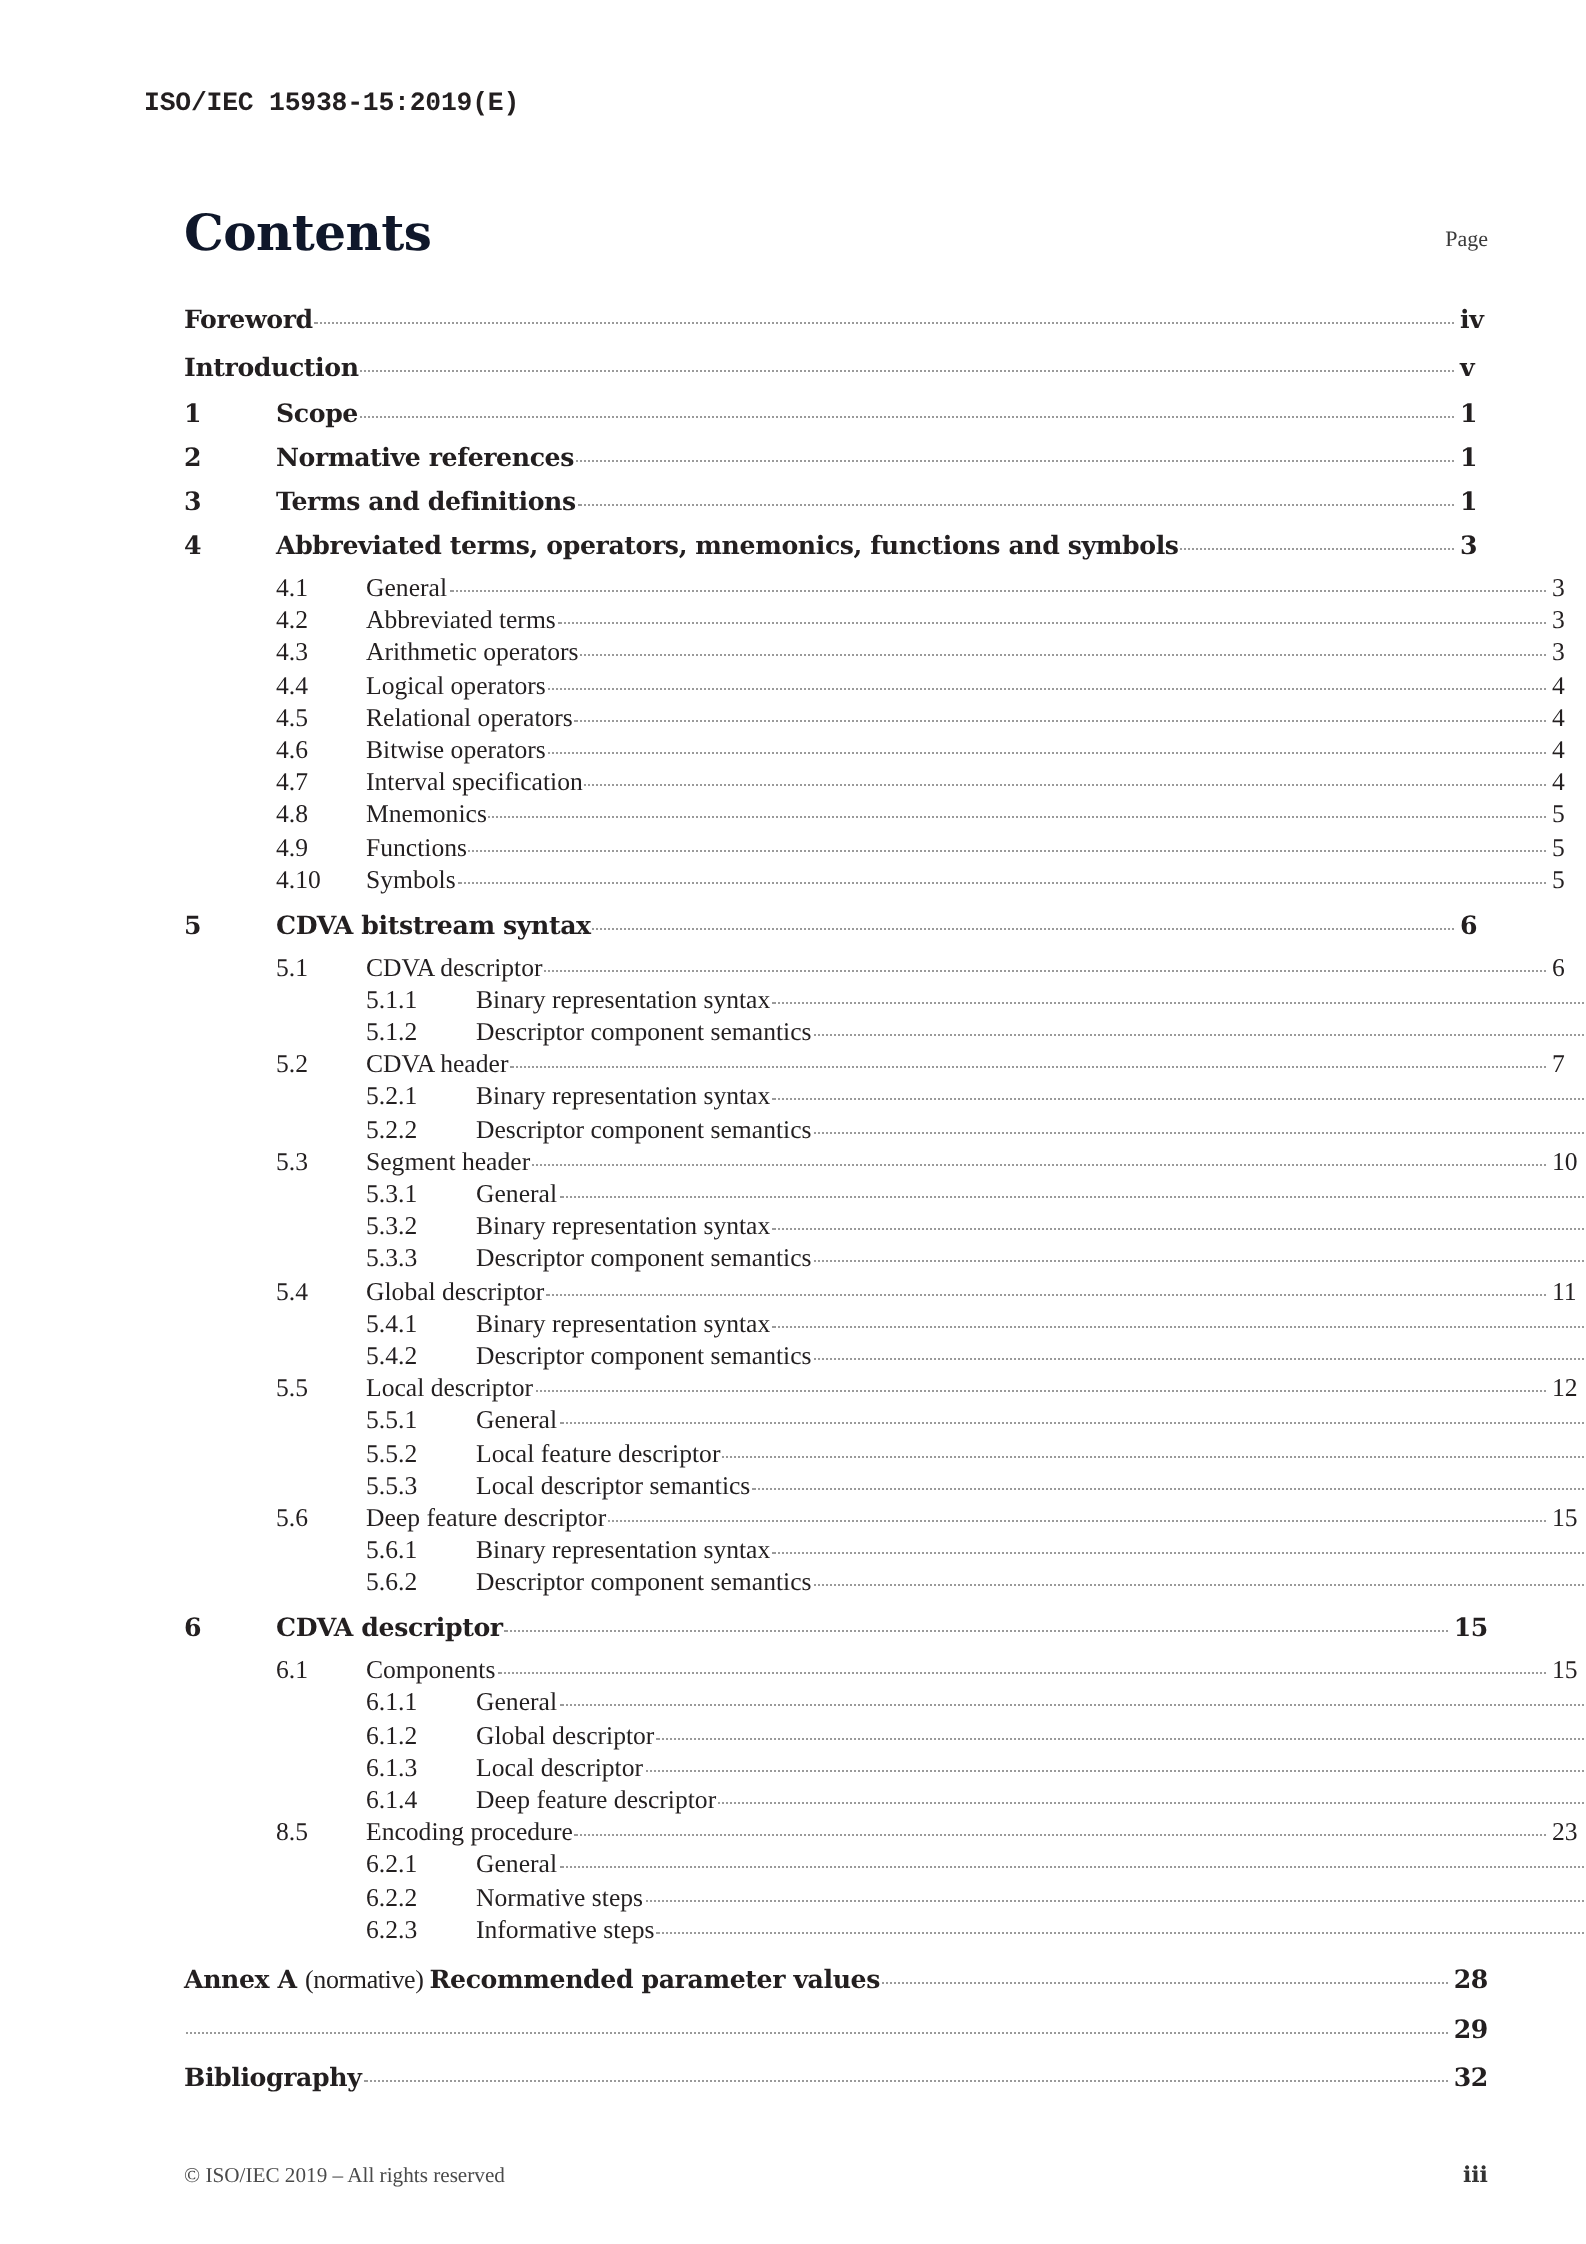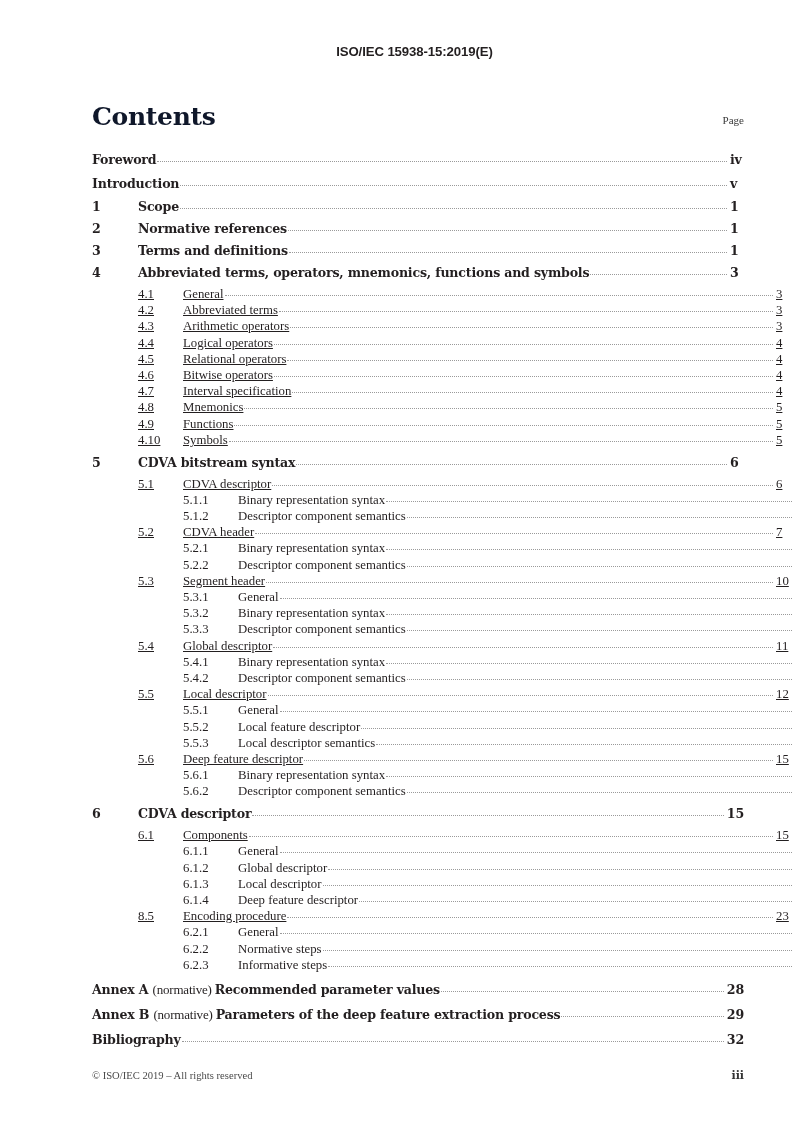--- a/index.html
+++ b/index.html
@@ -19,24 +19,24 @@
     position: absolute;
     inset: 0;
     width: 793px;
     height: 1122px;
   }
 
   
   .doc-header {
     position: absolute;
     top: 44px;
-    left: 85px;
+    left: 72px;
     right: 49px;
-    text-align: center;
-    font-family: Liberation Sans, sans-serif;
+    text-align: left;
+    font-family: Liberation Mono, monospace;
     font-weight: bold;
     font-size: 13.2px;
     letter-spacing: -0.1px;
     color: #231f20;
   }
 
   
   .title-row {
     position: absolute;
     top: 104px;
@@ -137,39 +137,38 @@
     font-size: 13px;
   }
 
   
   .lvl2 {
     font-family: "Liberation Serif", serif;
     font-weight: normal;
     font-size: 12.8px;
     margin-bottom: 1.2px;
     padding-left: 46px;
-    text-decoration: underline;
   }
   .lvl2 .num { width: 45px; }
   .lvl2 .pg { min-width: 14px; }
 
   
   .lvl3 {
     font-family: "Liberation Serif", serif;
     font-weight: normal;
     font-size: 12.8px;
     margin-bottom: 1.2px;
     padding-left: 91px;
   }
   .lvl3 .num { width: 55px; }
 
   
   .doc-footer {
     position: absolute;
-    bottom: 40px;
+    bottom: 28px;
     left: 92px;
     right: 49px;
     display: flex;
     justify-content: space-between;
     align-items: baseline;
     font-family: "Liberation Serif", serif;
     font-size: 10.6px;
     color: #4a4a4a;
   }
   .doc-footer .folio {
@@ -456,21 +455,20 @@
         <span class="leader"></span>
       </div>
       <div class="toc-row annex">
         <span class="num"></span>
         <span class="label"><span>Annex A </span><span class="normative">(normative) </span><span>Recommended parameter values</span></span>
         <span class="leader"></span>
         <span class="pg">28</span>
       </div>
       <div class="toc-row annex">
         <span class="num"></span>
-        <span class="label"><span>Annex B </span><span class="normative">(normative) </span><span>Parameters of the deep feature extraction process</span></span>
         <span class="leader"></span>
         <span class="pg">29</span>
       </div>
       <div class="toc-row lvl0">
         <span class="num"></span>
         <span class="label">Bibliography</span>
         <span class="leader"></span>
         <span class="pg">32</span>
       </div>
     </div>

